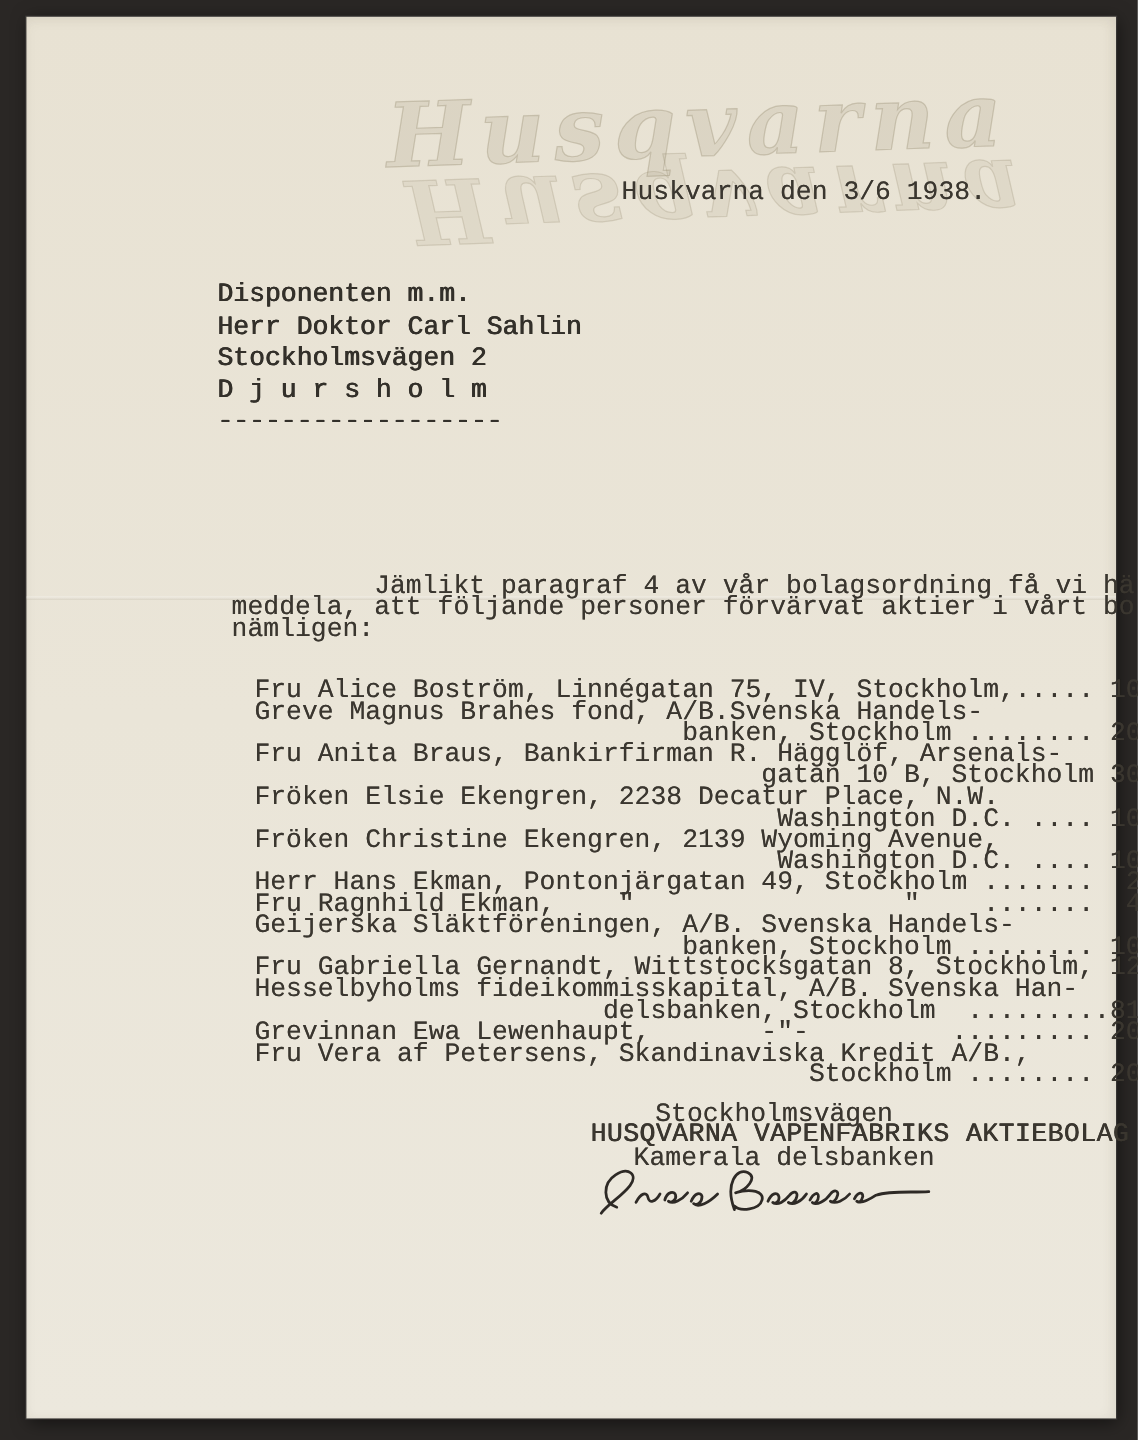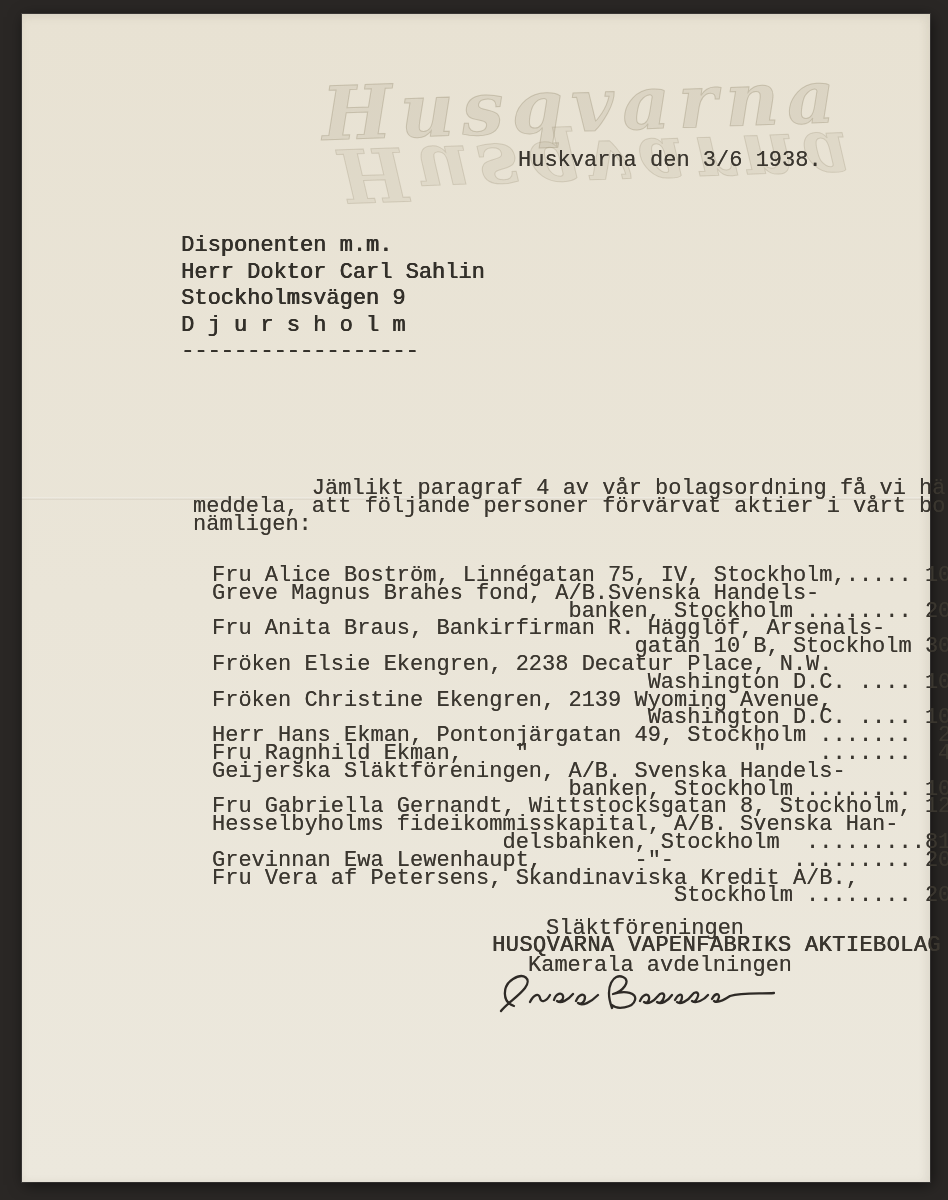--- a/index.html
+++ b/index.html
@@ -62,21 +62,21 @@
 
     <div class="watermark-wrap">
       <span class="watermark wm1">Husqvarna</span>
       <span class="watermark wm2">Husqvarna</span>
     </div>
 
     <div class="typeline" style="left:496px;top:138px;">Huskvarna den 3/6 1938.</div>
 
     <div class="typeline recipient" style="left:159px;top:219px;">Disponenten m.m.
 Herr Doktor Carl Sahlin
-Stockholmsvägen 9
+Stockholmsvägen 2
 D j u r s h o l m
 ------------------</div>
 
     <div class="crease"></div>
 
     <div class="typeline" style="left:171px;top:466px;">         Jämlikt paragraf 4 av vår bolagsordning få vi härmed
 meddela, att följande personer förvärvat aktier i vårt bolag,
 nämligen:</div>
 
     <div class="typeline" style="left:190px;top:553px;">Fru Alice Boström, Linnégatan 75, IV, Stockholm,..... 10 st.
@@ -92,25 +92,25 @@
 Fru Ragnhild Ekman,    "                 "    .......  4  "
 Geijerska Släktföreningen, A/B. Svenska Handels-
                            banken, Stockholm ........ 10  "
 Fru Gabriella Gernandt, Wittstocksgatan 8, Stockholm, 12  "
 Hesselbyholms fideikommisskapital, A/B. Svenska Han-
                       delsbanken, Stockholm  .........81  "
 Grevinnan Ewa Lewenhaupt,       -"-         ......... 20  "
 Fru Vera af Petersens, Skandinaviska Kredit A/B.,
                                    Stockholm ........ 20  "</div>
 
-    <div class="typeline" style="left:524px;top:906px;">Släktföreningen</div>
+    <div class="typeline" style="left:524px;top:906px;">Stockholmsvägen</div>
 
     <div class="typeline company" style="left:433px;top:923px;">HUSQVARNA VAPENFABRIKS AKTIEBOLAG</div>
 
-    <div class="typeline" style="left:506px;top:943px;">Kamerala avdelningen</div>
+    <div class="typeline" style="left:506px;top:943px;">Kamerala delsbanken</div>
 
     <svg class="sig" viewBox="0 0 290 60" aria-label="Sven Bergmark">
       <path d="M20,40 C8,36 8,20 19,13 C30,6 38,13 31,22 C24,31 12,38 7,45
                M36,36 C40,28 45,27 46,32 C47,37 52,36 56,29
                M60,34 C62,27 68,26 69,30 C70,34 65,37 63,35 C67,38 74,34 79,28
                M82,35 C85,28 90,27 91,31 C91,36 87,39 84,37 C88,41 97,36 104,29"></path>
       <path d="M118,42 C110,20 120,7 129,11 C138,15 128,26 119,28 C132,24 143,27 141,34 C139,42 123,44 118,39
                M146,35 C149,28 154,27 155,31 C156,35 152,38 150,36 C154,39 160,35 164,30 C167,26 171,27 170,31 C169,36 165,38 163,36 C167,39 174,35 178,29
                M181,34 C184,28 188,27 188,31 C188,35 185,38 183,36 C186,39 194,35 198,29 C201,25 205,26 204,30 C203,34 200,37 198,35 C202,38 210,34 214,29
                M218,33 C221,27 225,27 225,31 C224,35 222,37 220,35 C223,37 230,34 236,30 C248,26 266,28 280,27"></path>

